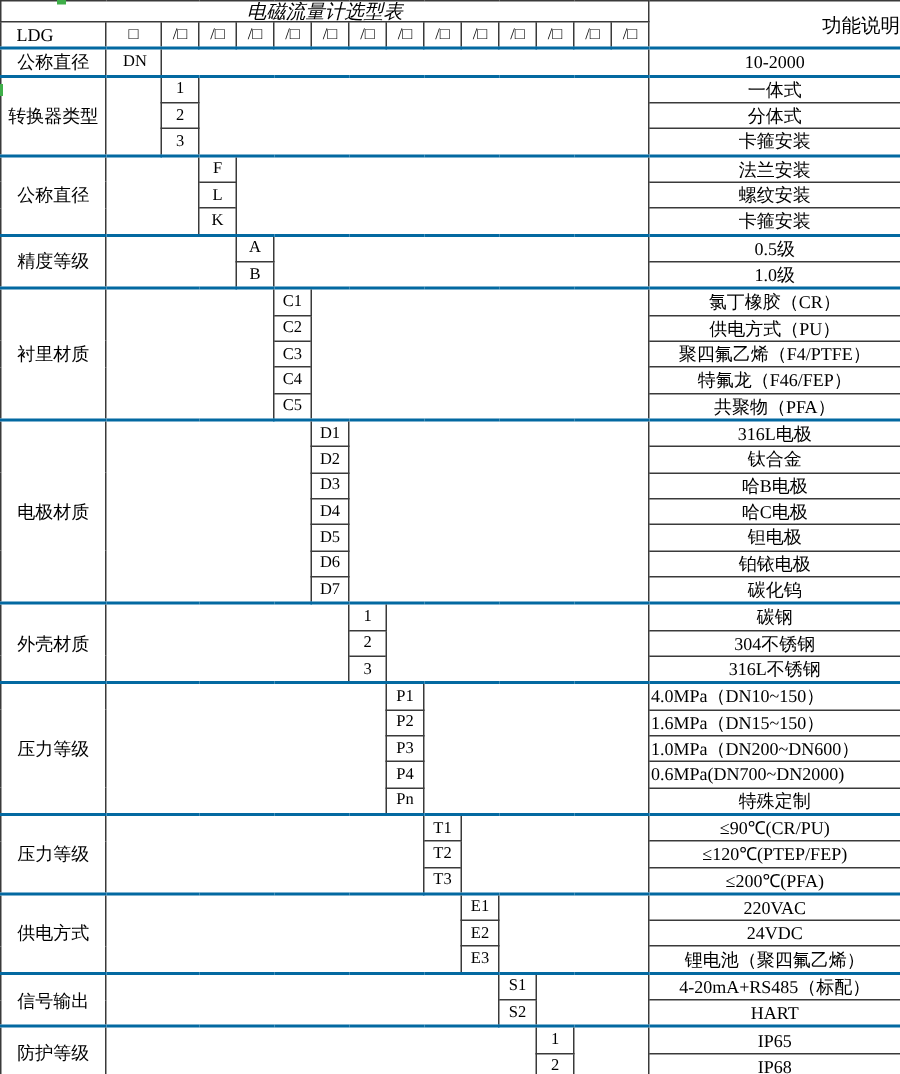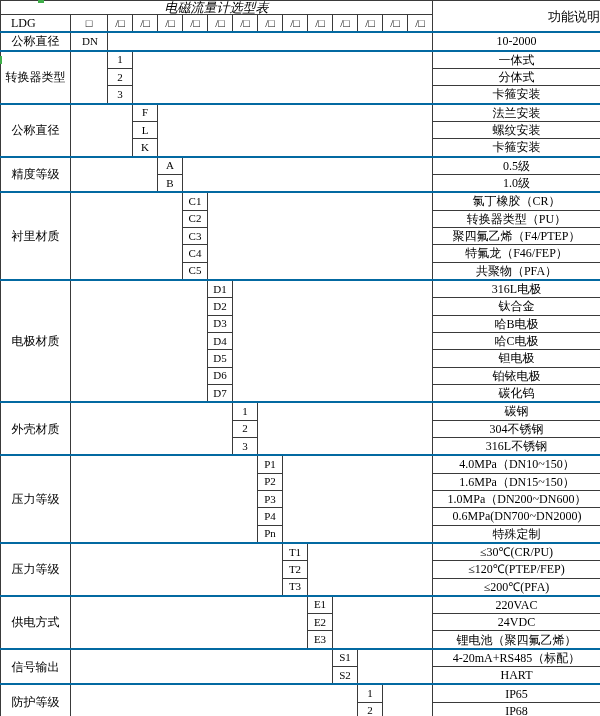--- a/index.html
+++ b/index.html
@@ -22,21 +22,21 @@
   }
   tr.g0 > td{border-top:2px solid #0369a1;}
   td.title-cell{font-size:13px;height:13px;font-style:italic;}
   tr.title-row td{height:13px;}
   td.desc-header{font-size:13px;text-align:right;}
   td.model-prefix{text-align:left;padding-left:10px;}
   td.code{font-size:11px;}
   td.dn-code{text-align:center;padding-left:2px;}
   td.category{font-size:12px;}
   td.desc{font-size:12px;}
-  td.desc.left{text-align:center;padding-left:1px;}
+  td.desc.left{text-align:left;padding-left:1px;}
   td.filler{border-left:1px solid #3a3a3a;border-right:1px solid #3a3a3a;}
   .artifact{position:absolute;}
 </style>
 </head>
 <body>
 
 <table>
   <colgroup>
     <col style="width:70px">
     <col style="width:37px">
@@ -126,25 +126,25 @@
       </tr>
       <tr class="g0">
         <td rowspan="5" class="category">衬里材质</td>
         <td colspan="4" rowspan="5" class="filler"></td>
         <td class="code">C1</td>
         <td colspan="9" rowspan="5" class="filler"></td>
         <td class="desc">氯丁橡胶（CR）</td>
       </tr>
       <tr>
         <td class="code">C2</td>
-        <td class="desc">转换器类型（PU）</td>
+        <td class="desc">供电方式（PU）</td>
       </tr>
       <tr>
         <td class="code">C3</td>
-        <td class="desc">聚四氟乙烯（F4/PTEP）</td>
+        <td class="desc">聚四氟乙烯（F4/PTFE）</td>
       </tr>
       <tr>
         <td class="code">C4</td>
         <td class="desc">特氟龙（F46/FEP）</td>
       </tr>
       <tr>
         <td class="code">C5</td>
         <td class="desc">共聚物（PFA）</td>
       </tr>
       <tr class="g0">
@@ -214,21 +214,21 @@
       </tr>
       <tr>
         <td class="code">Pn</td>
         <td class="desc">特殊定制</td>
       </tr>
       <tr class="g0">
         <td rowspan="3" class="category">压力等级</td>
         <td colspan="8" rowspan="3" class="filler"></td>
         <td class="code">T1</td>
         <td colspan="5" rowspan="3" class="filler"></td>
-        <td class="desc">≤30℃(CR/PU)</td>
+        <td class="desc">≤90℃(CR/PU)</td>
       </tr>
       <tr>
         <td class="code">T2</td>
         <td class="desc">≤120℃(PTEP/FEP)</td>
       </tr>
       <tr>
         <td class="code">T3</td>
         <td class="desc">≤200℃(PFA)</td>
       </tr>
       <tr class="g0">

